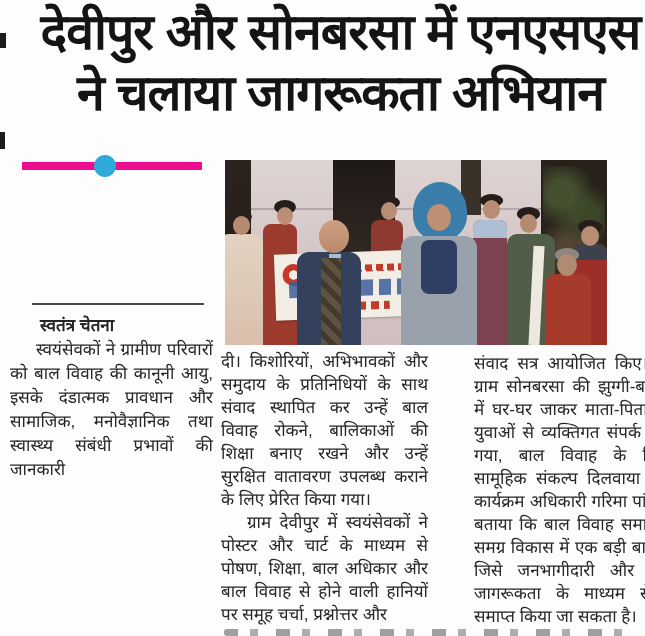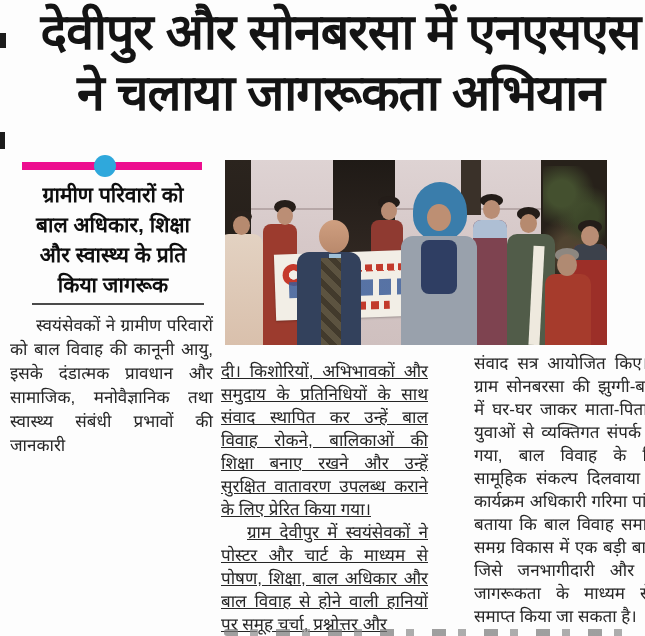--- a/index.html
+++ b/index.html
@@ -16,21 +16,21 @@
   .kicker-dot{position:absolute;left:72px;top:-7px;width:22px;height:22px;border-radius:50%;background:#2FA8DC;}
 
   
   .subhead{position:absolute;left:16px;top:180px;width:194px;text-align:center;
            font-weight:700;font-size:21px;line-height:30px;color:#0e0e0e;white-space:pre-line;}
   .subhead-rule{position:absolute;left:32px;top:303px;width:172px;height:2px;background:#4a4a4a;}
 
   
   .col{position:absolute;text-align:justify;font-size:17px;color:#262626;}
   .col1{left:10px;top:314px;width:203px;line-height:24px;}
-  .col2{left:221px;top:360px;width:207px;line-height:23px;text-decoration:underline;}
+  .col2{left:221px;top:350px;width:207px;line-height:23px;}
   .col3{left:432px;top:352px;width:206px;line-height:23px;margin-left:42px;}
   .credit{font-weight:700;padding-left:30px;}
   .para{margin:0;}
   .indent{text-indent:26px;}
 
   
   .photo{position:absolute;left:225px;top:160px;width:382px;height:185px;overflow:hidden;
          background:linear-gradient(180deg,#ded3d3 0%,#d6c8c8 45%,#cfc0bf 100%);}
   .ph{position:absolute;}
   .wall-line{left:0;top:48px;width:382px;height:2px;background:rgba(120,100,100,.35);}
@@ -105,24 +105,20 @@
 
   <div class="em1"></div>
   <div class="em2"></div>
 
   <h1 class="headline">देवीपुर और सोनबरसा में एनएसएस
 ने चलाया जागरूकता अभियान</h1>
 
   <div class="kicker-bar">
     <span class="kicker-dot"></span>
   </div>
-  <div class="subhead">ग्रामीण परिवारों को
-बाल अधिकार, शिक्षा
-और स्वास्थ्य के प्रति
-किया जागरूक</div>
   <div class="subhead-rule"></div>
 
   <div class="photo">
     <div class="ph wall-line"></div>
     <div class="ph door-left"></div>
     <div class="ph window-center"></div>
     <div class="ph slit"></div>
     <div class="ph door-right"></div>
     <div class="ph foliage"></div>
 
@@ -163,20 +159,21 @@
     <div class="ph p5-face"></div>
     <div class="ph p5-body"></div>
     <div class="ph p5-panel"></div>
     <div class="ph p8-chart"></div>
     <div class="ph p9-body"></div>
     <div class="ph p9-hair"></div>
     <div class="ph p9-head"></div>
   </div>
 
   <div class="col col1">
+    <div class="credit">स्वतंत्र चेतना</div>
     <p class="para indent">स्वयंसेवकों ने ग्रामीण परिवारों को बाल विवाह की कानूनी आयु, इसके दंडात्मक प्रावधान और सामाजिक, मनोवैज्ञानिक तथा स्वास्थ्य संबंधी प्रभावों की जानकारी</p>
   </div>
 
   <div class="col col2">
     <p class="para">दी। किशोरियों, अभिभावकों और समुदाय के प्रतिनिधियों के साथ संवाद स्थापित कर उन्हें बाल विवाह रोकने, बालिकाओं की शिक्षा बनाए रखने और उन्हें सुरक्षित वातावरण उपलब्ध कराने के लिए प्रेरित किया गया।</p>
     <p class="para indent">ग्राम देवीपुर में स्वयंसेवकों ने पोस्टर और चार्ट के माध्यम से पोषण, शिक्षा, बाल अधिकार और बाल विवाह से होने वाली हानियों पर समूह चर्चा, प्रश्नोत्तर और</p>
   </div>
 
   <div class="col col3">
     <p class="para">संवाद सत्र आयोजित किए। वहीं ग्राम सोनबरसा की झुग्गी-बस्तियों में घर-घर जाकर माता-पिता और युवाओं से व्यक्तिगत संपर्क किया गया, बाल विवाह के विरुद्ध सामूहिक संकल्प दिलवाया गया। कार्यक्रम अधिकारी गरिमा पांडेय ने बताया कि बाल विवाह समाज के समग्र विकास में एक बड़ी बाधा है, जिसे जनभागीदारी और सतत जागरूकता के माध्यम से ही समाप्त किया जा सकता है।</p>

